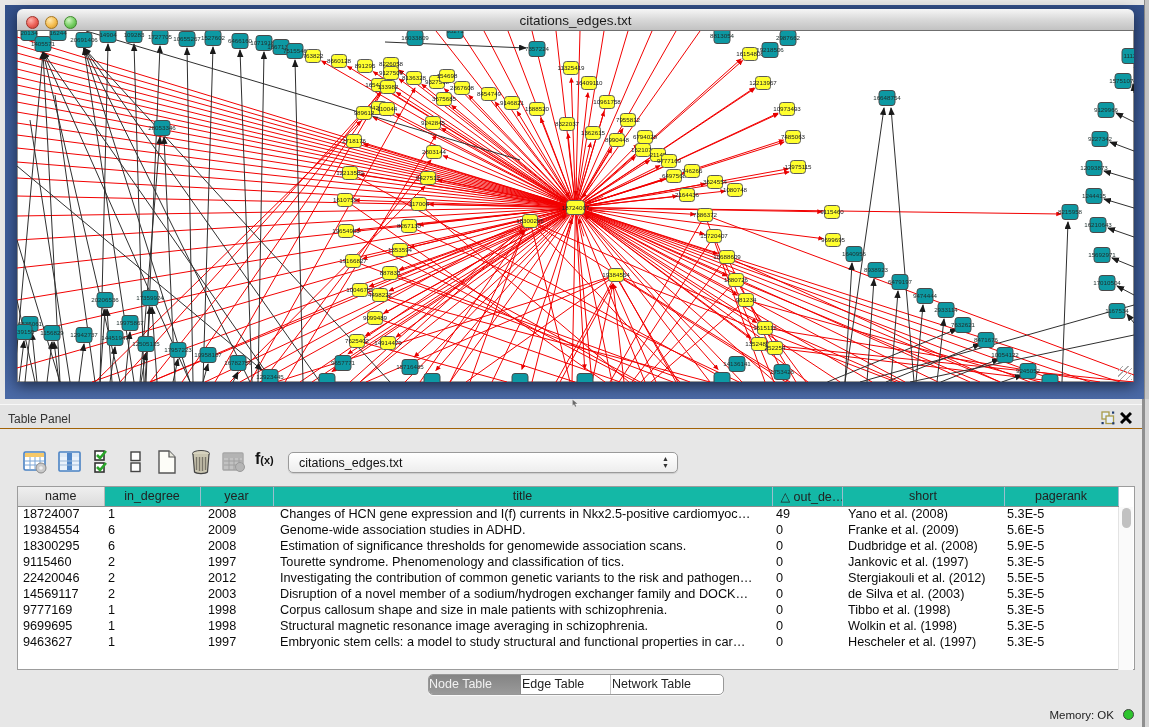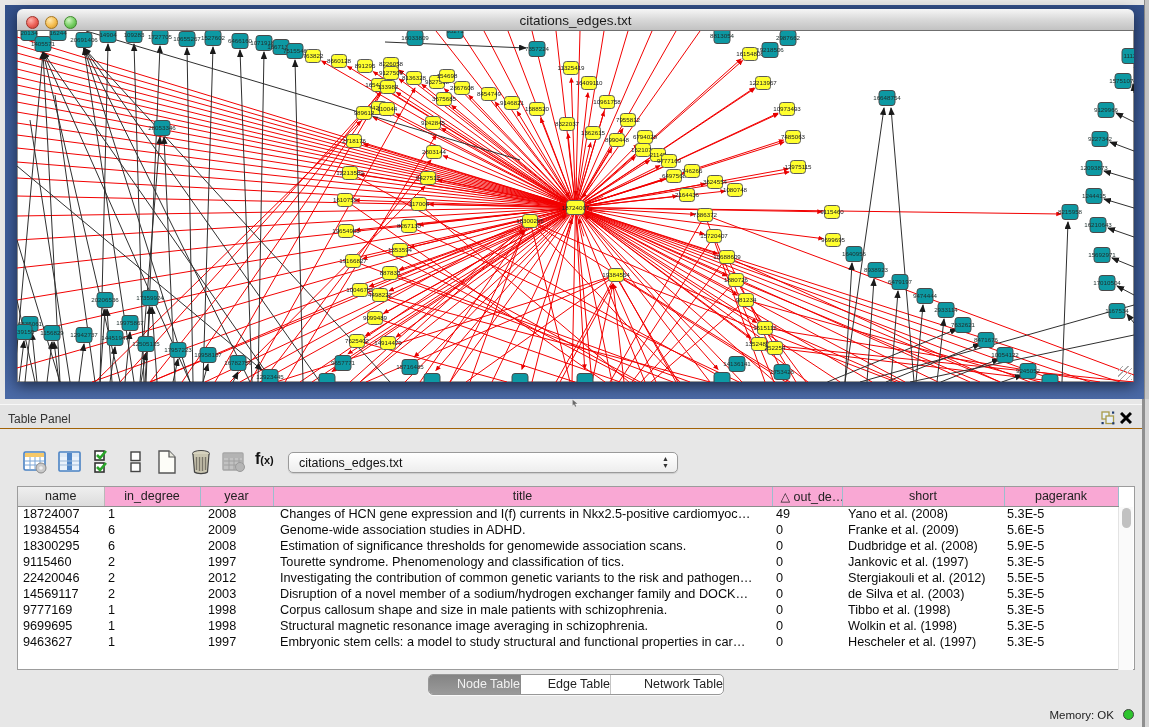--- a/index.html
+++ b/index.html
@@ -23,35 +23,35 @@
 #pico1{position:absolute;right:29px;top:6px;width:14px;height:14px}
 
 #toolbar{position:absolute;left:17px;top:443px;width:1118px;height:40px}
 .ticon{position:absolute;top:6px}
 #combo{position:absolute;left:271px;top:9px;width:390px;height:21px;border:1px solid #9a9a9a;border-radius:5px;background:linear-gradient(#fff,#ededed);box-shadow:0 1px 1px rgba(0,0,0,.12)}
 #combo .t{position:absolute;left:10px;top:3px;font-size:12.5px;color:#111}
 #combo .a{position:absolute;right:8px;top:3px;font-size:7px;line-height:6.5px;color:#333}
 
 #tablewrap{position:absolute;left:17px;top:486px;width:1118px;height:184px;background:#fff;border:1px solid #9c9c9c}
 table{border-collapse:collapse;table-layout:fixed;width:1100px;font-size:12.7px;color:#0a0a0a}
-th{height:19px;font-weight:normal;font-size:12.5px;color:#222;background:#f9a8d4;border-right:1px solid #9bbecd;border-bottom:1px solid #8d8d8d;overflow:hidden;white-space:nowrap}
+th{height:19px;font-weight:normal;font-size:12.5px;color:#222;background:#14b8a6;border-right:1px solid #9bbecd;border-bottom:1px solid #8d8d8d;overflow:hidden;white-space:nowrap}
 th.first{background:linear-gradient(#efefef,#dcdcdc);border-right:1px solid #b9b9b9}
 td{height:16px;padding:0;overflow:hidden;white-space:nowrap}
 td.c0{padding-left:5px}
 td.c1{padding-left:4px}
 td.c2{padding-left:8px}
 td.c3{padding-left:7px}
 td.c4{padding-left:4px}
 td.c5{padding-left:6px}
 td.c6{padding-left:3px}
 #vsb{position:absolute;right:1px;top:20px;width:15px;height:163px;background:#fafafa;border-left:1px solid #e3e3e3}
 #vsb .th{position:absolute;left:3px;top:1px;width:9px;height:20px;border-radius:5px;background:#c1c1c1}
 
 #tabs{position:absolute;left:428px;top:674px;width:296px;height:21px;border:1px solid #989898;border-radius:5px;background:#fff;box-shadow:0 1px 0 rgba(255,255,255,.7)}
-.seg{position:absolute;top:0;height:19px;font-size:12.5px;text-align:right;padding-top:2px;color:#222}
+.seg{position:absolute;top:0;height:19px;font-size:12.5px;text-align:left;padding-top:2px;color:#222}
 #seg1{left:0;width:92px;background:linear-gradient(#848484,#9a9a9a);color:#f2f2f2;border-radius:4px 0 0 4px;border-right:1px solid #8a8a8a}
 #seg2{left:93px;width:89px;border-right:1px solid #c4c4c4}
 #seg3{left:183px;width:111px}
 #status{position:absolute;left:0;top:700px;width:1144px;height:27px;background:#e7e7e7}
 #status .t{position:absolute;right:30px;top:9px;font-size:11.5px;color:#222}
 #memdot{position:absolute;right:10px;top:9px;width:11px;height:11px;border-radius:50%;background:#2ec52e;border:1.5px solid #444}
 #rightstrip2{position:absolute;left:1142px;top:399px;width:7px;height:328px;background:#d6d6d6;border-left:3px solid #8f8f8f}
 #cursor{position:absolute;left:571px;top:399px;width:8px;height:8px}
 </style></head><body>
 <div id="desk"></div>

